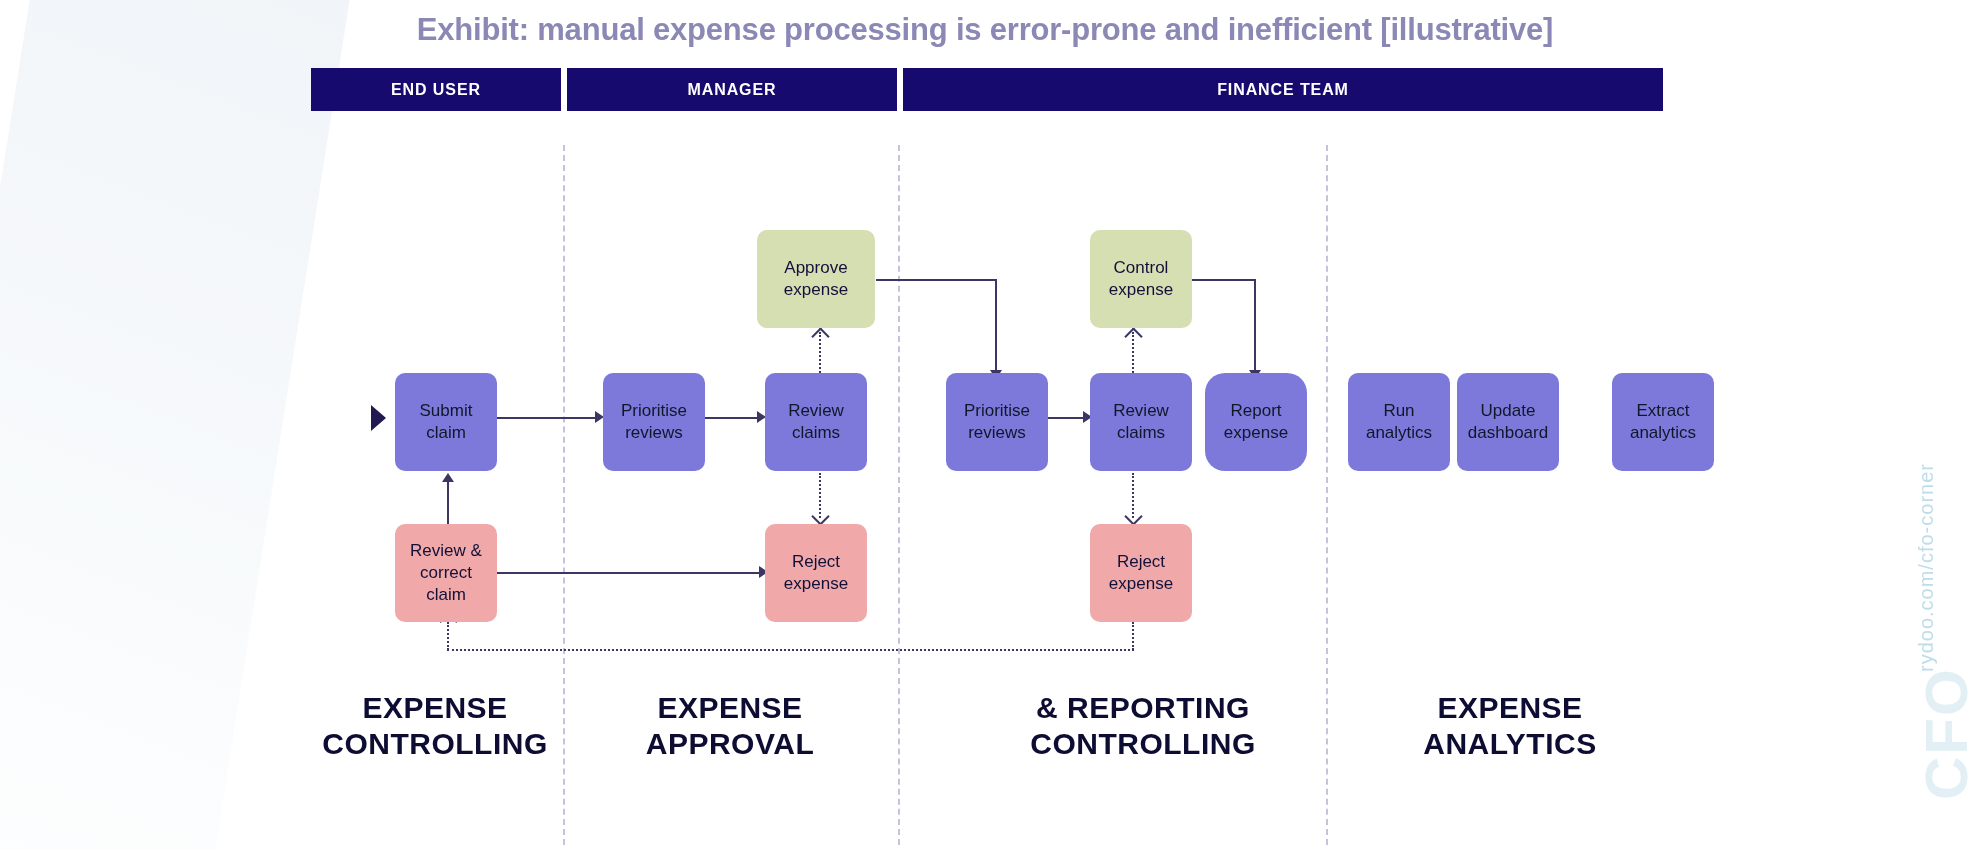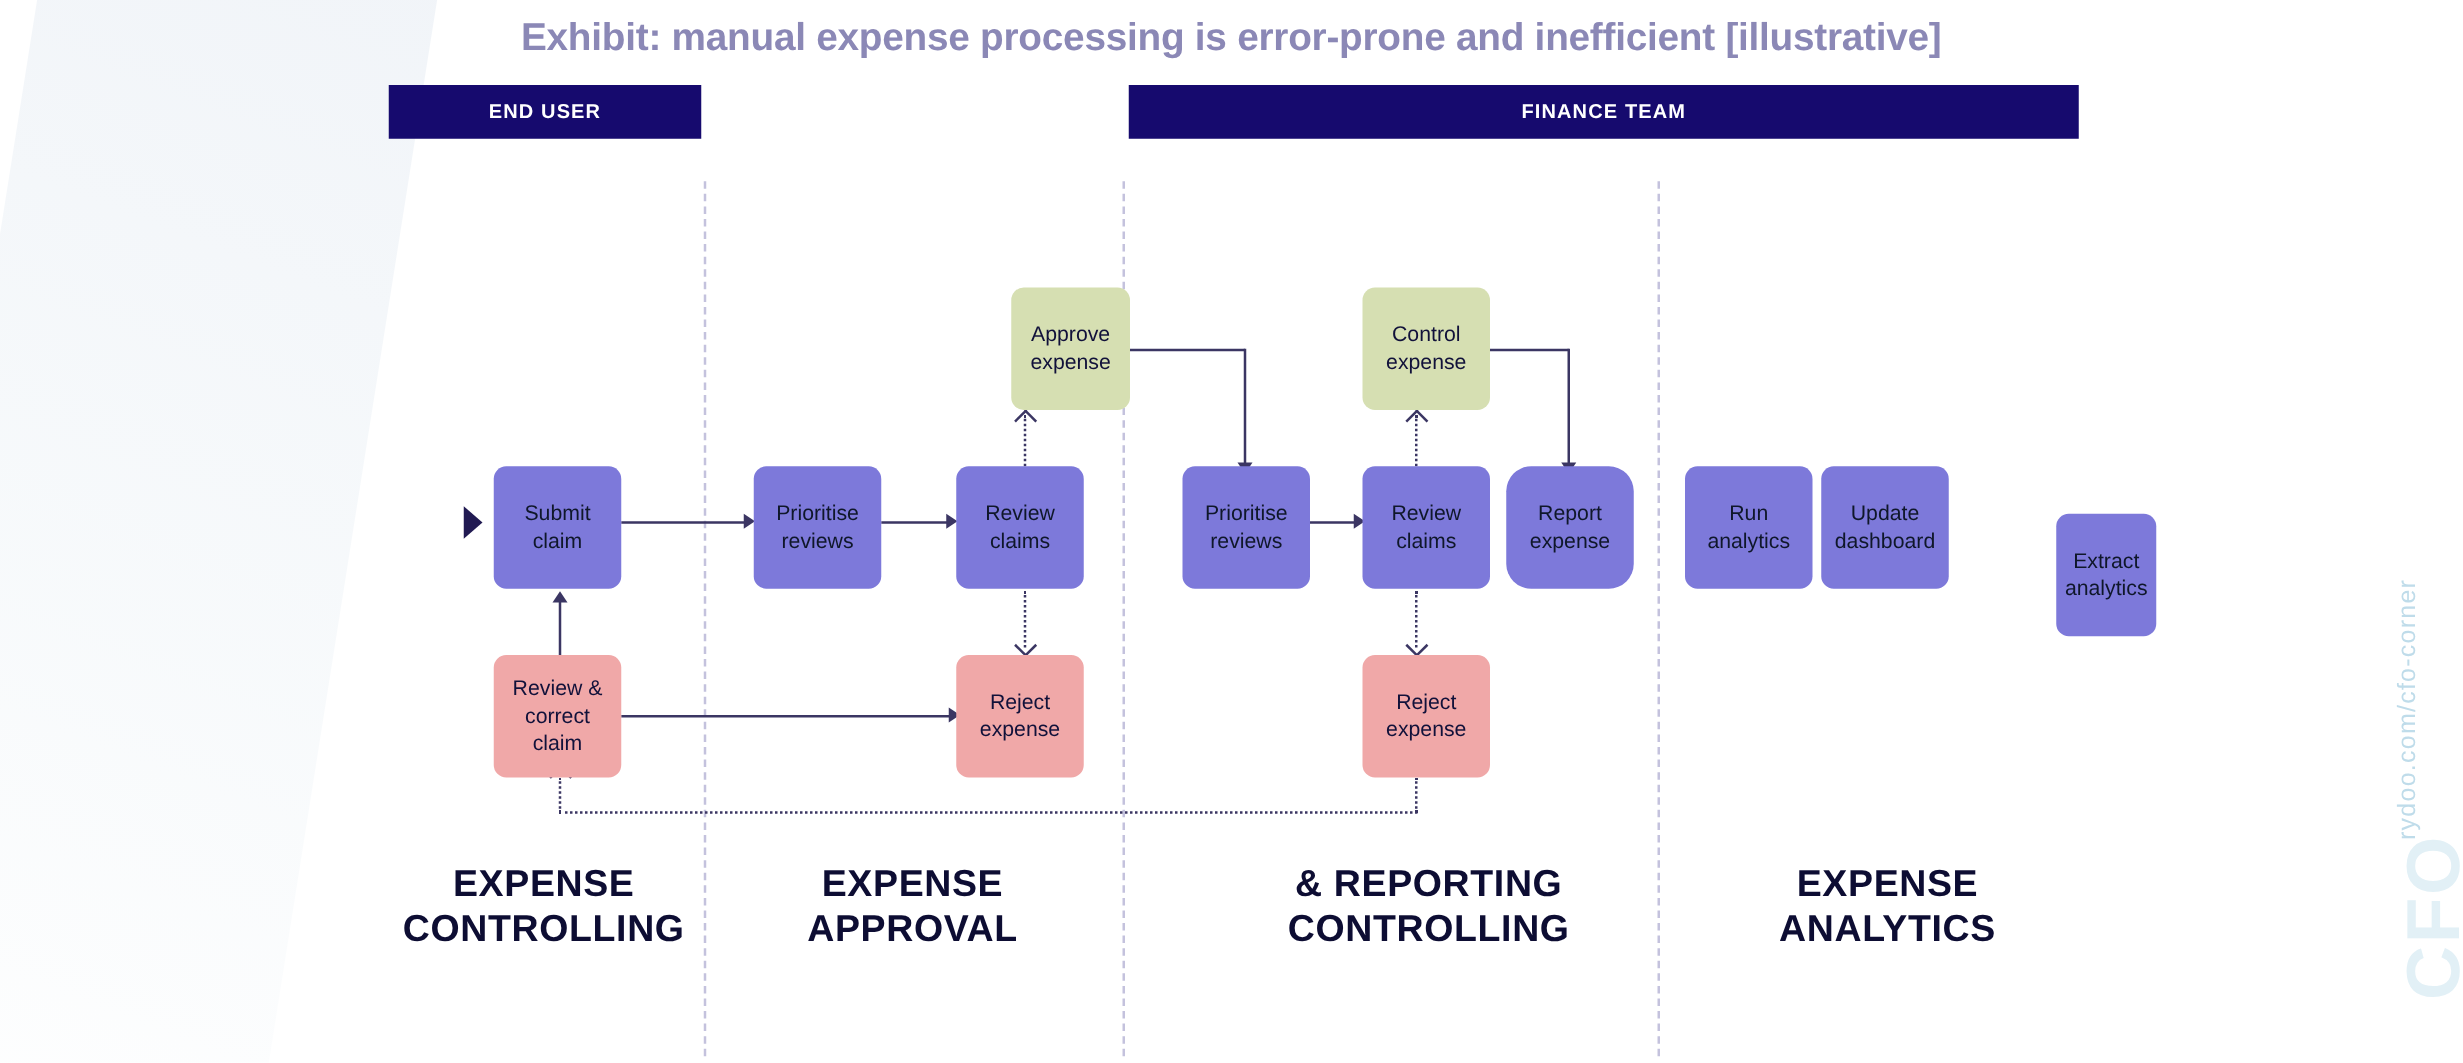--- a/index.html
+++ b/index.html
@@ -134,20 +134,21 @@
 </head>
 <body>
 
 <div class="bg-diag"></div>
 
 <div class="stage">
 
   <div class="title">Exhibit: manual expense processing is error-prone and inefficient [illustrative]</div>
 
   <div class="rolebar" style="left:311px;top:68px;width:250px;">END USER</div>
+  <div class="rolebar" style="left:567px;top:68px;width:330px;">MANAGER</div>
   <div class="rolebar" style="left:903px;top:68px;width:760px;">FINANCE TEAM</div>
 
   <div class="divider" style="left:563px;top:145px;height:700px;"></div>
   <div class="divider" style="left:898px;top:145px;height:700px;"></div>
   <div class="divider" style="left:1326px;top:145px;height:700px;"></div>
 
   <div class="hline" style="left:497px;top:417px;width:100px;"></div>
   <div class="arrow-r" style="left:595px;top:411px;"></div>
 
   <div class="hline" style="left:705px;top:417px;width:55px;"></div>
@@ -211,21 +212,21 @@
     </div>
   </div>
 
   <div class="node purple" style="left:765px;top:373px;width:102px;height:98px;">
     <div>
       <span>Review</span>
       <span>claims</span>
     </div>
   </div>
 
-  <div class="node green" style="left:809px;top:230px;width:95px;height:98px;">
+  <div class="node green" style="left:757px;top:230px;width:118px;height:98px;">
     <div>
       <span>Approve</span>
       <span>expense</span>
     </div>
   </div>
 
   <div class="node pink" style="left:765px;top:524px;width:102px;height:98px;">
     <div>
       <span>Reject</span>
       <span>expense</span>
@@ -274,21 +275,21 @@
     </div>
   </div>
 
   <div class="node purple" style="left:1348px;top:373px;width:102px;height:98px;">
     <div>
       <span>Run</span>
       <span>analytics</span>
     </div>
   </div>
 
-  <div class="node purple" style="left:1645px;top:373px;width:80px;height:98px;margin-top:38px;">
+  <div class="node purple" style="left:1612px;top:373px;width:102px;height:98px;">
     <div>
       <span>Extract</span>
       <span>analytics</span>
     </div>
   </div>
 
   <div class="stage-caption" style="left:300px;top:690px;width:270px;">
     <div>EXPENSE</div>
     <div>CONTROLLING</div>
   </div>

